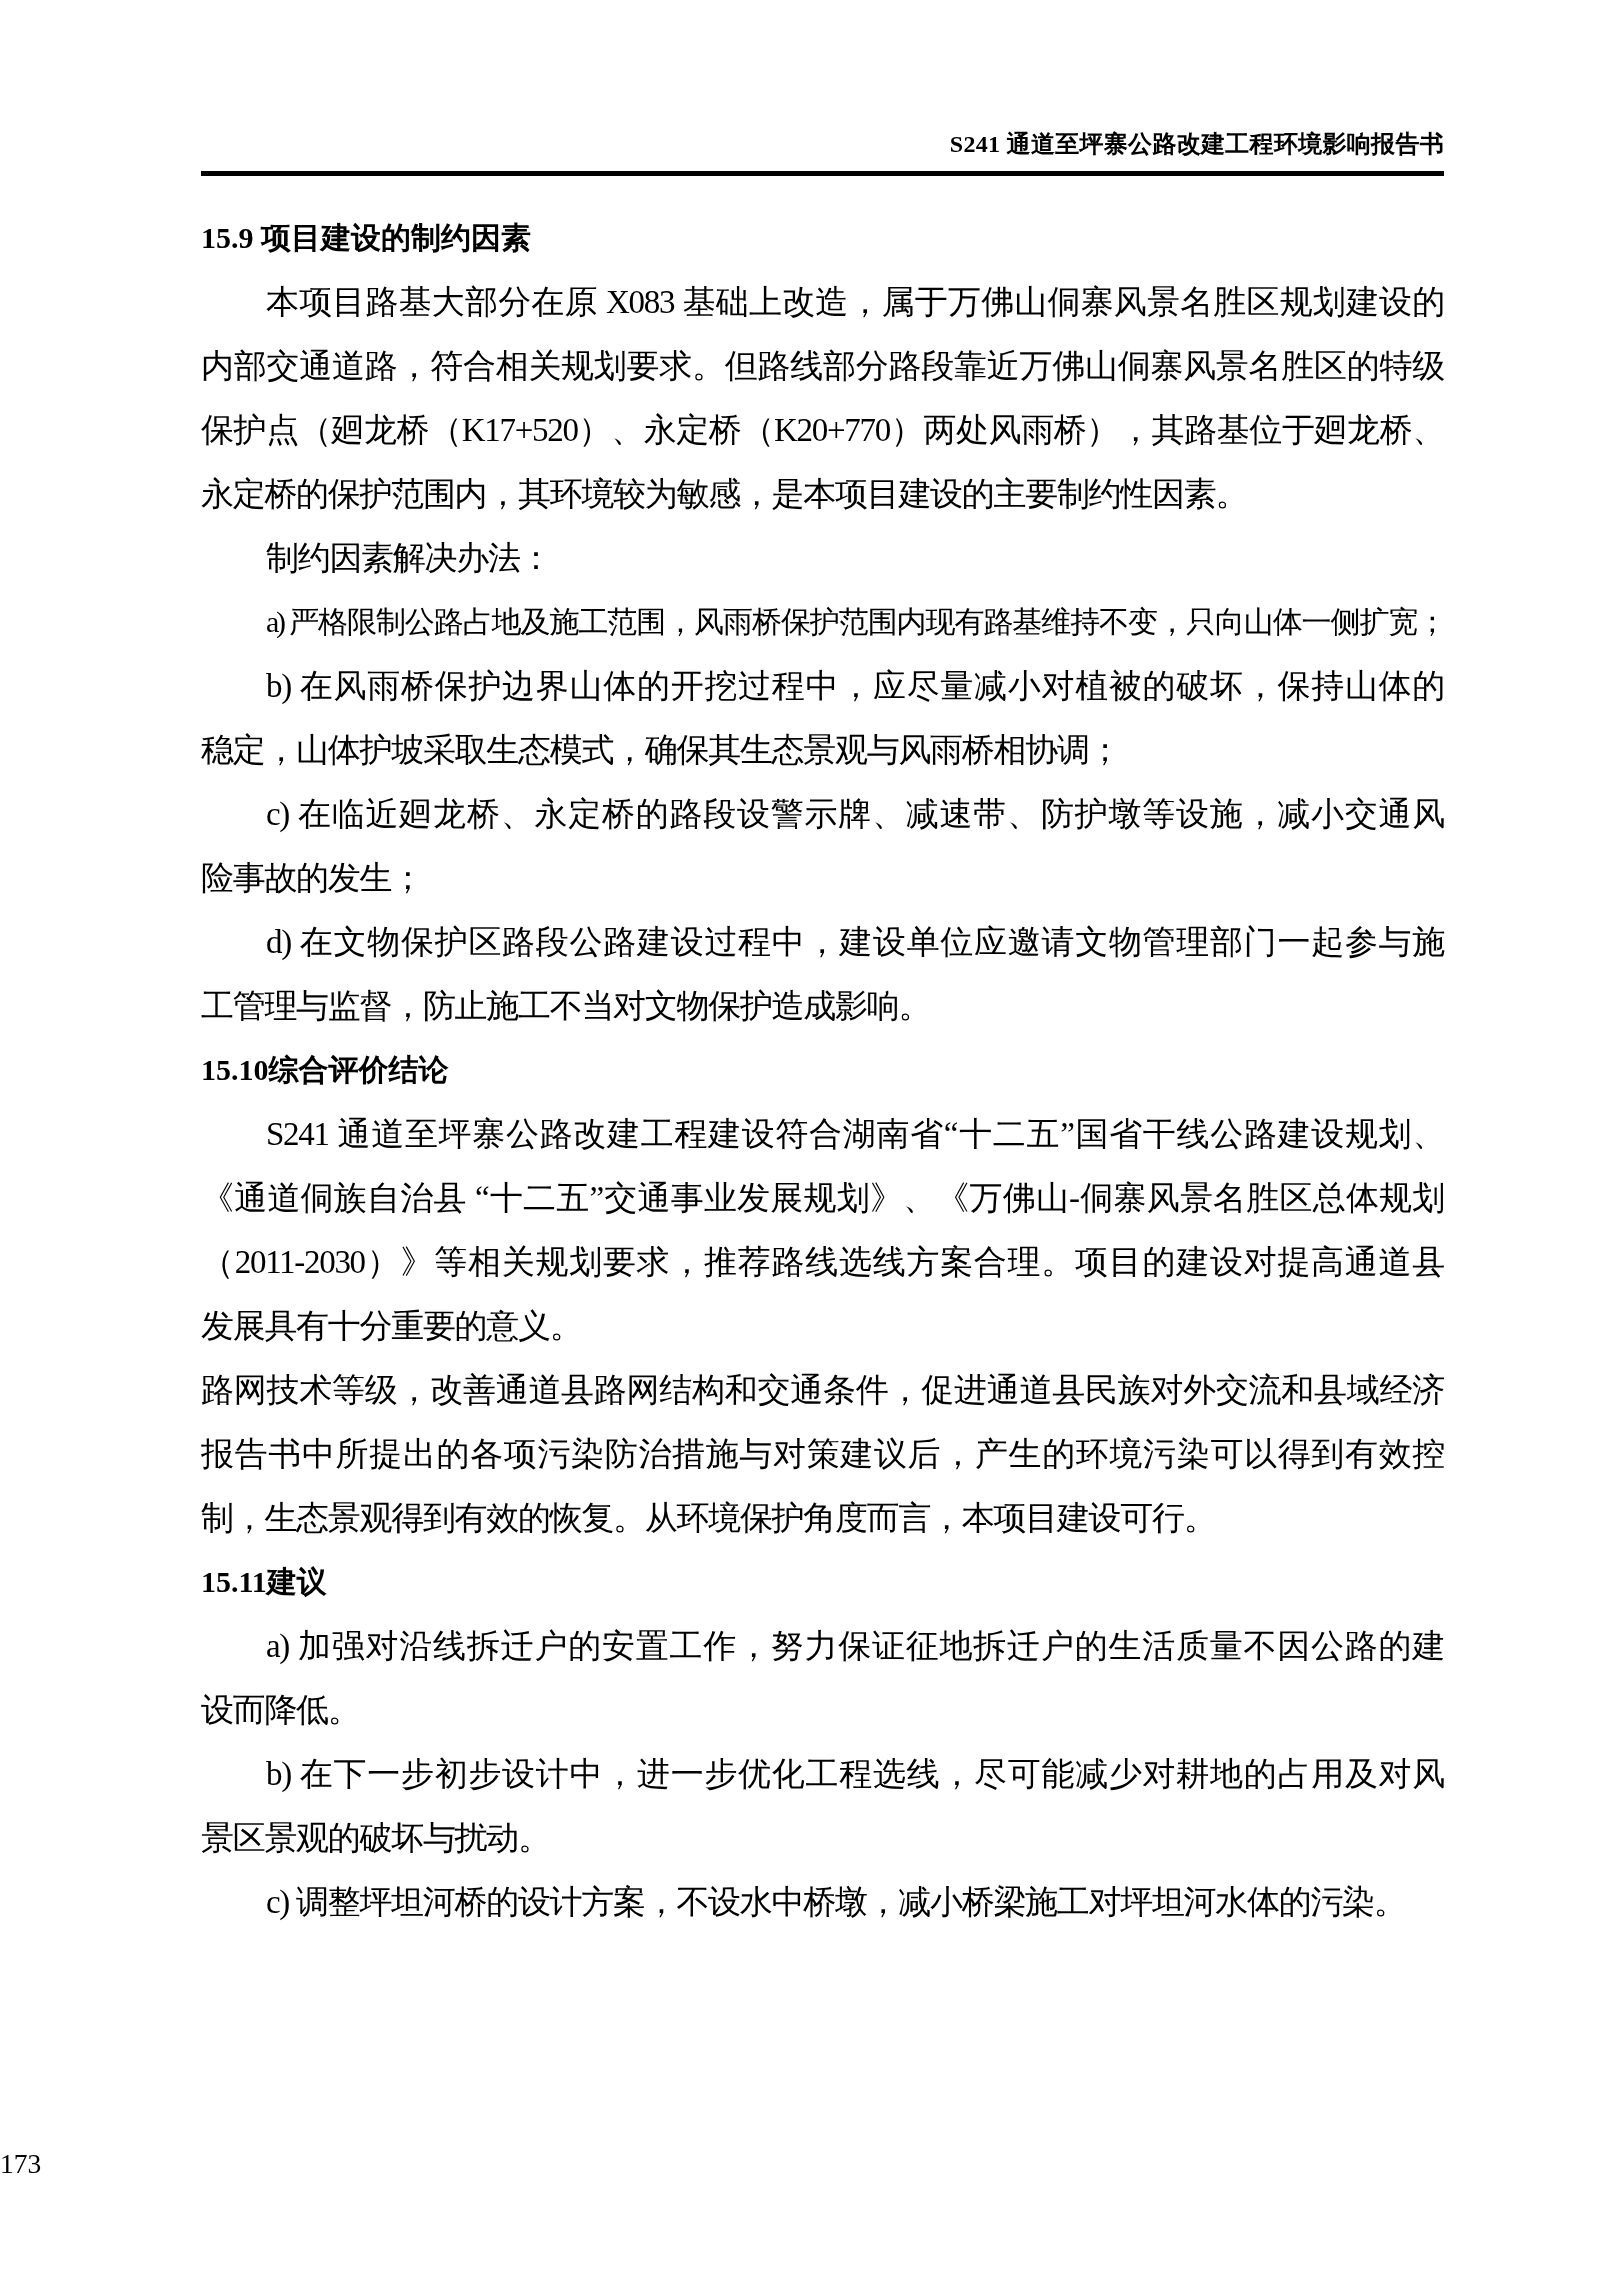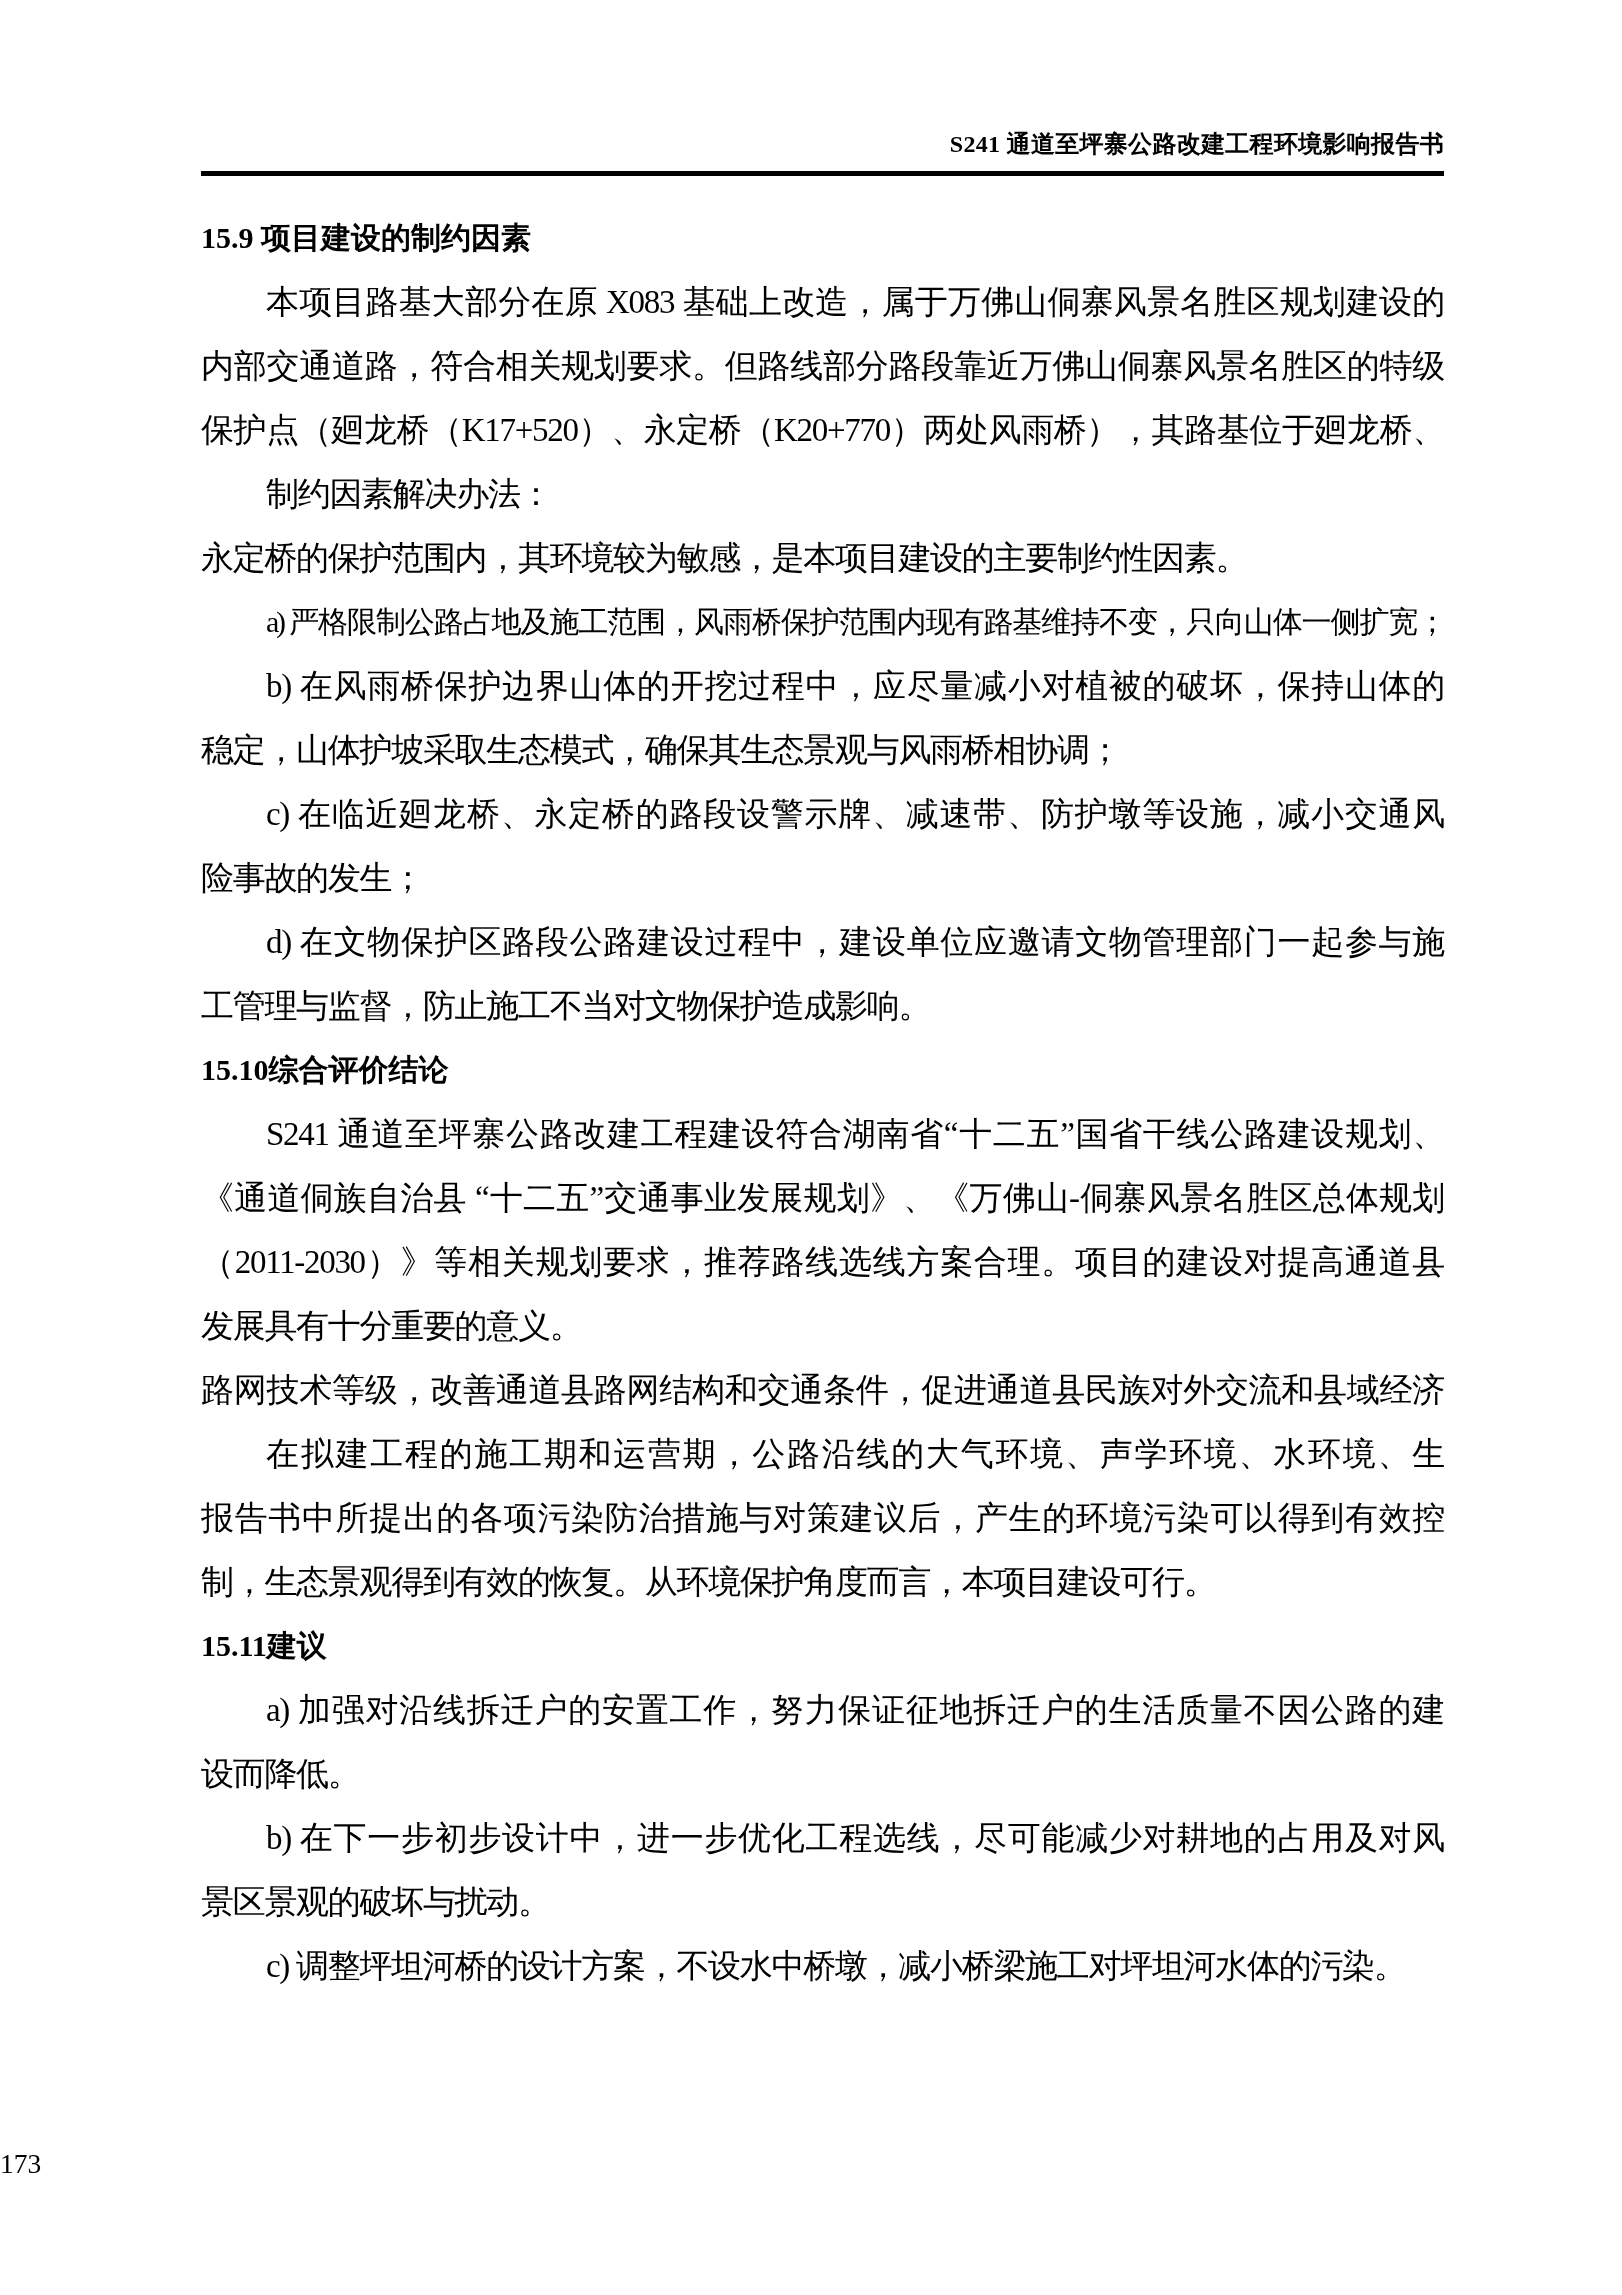--- a/index.html
+++ b/index.html
@@ -79,36 +79,35 @@
 <div class="page">
 
   <div class="header-title">S241 通道至坪寨公路改建工程环境影响报告书</div>
   <div class="header-rule"></div>
 
   <div class="text-block">
     <div class="line heading"><span class="h-num">15.9 </span><span class="h-title">项目建设的制约因素</span></div>
     <div class="line indent">本项目路基大部分在原 X083 基础上改造，属于万佛山侗寨风景名胜区规划建设的</div>
     <div class="line">内部交通道路，符合相关规划要求。但路线部分路段靠近万佛山侗寨风景名胜区的特级</div>
     <div class="line">保护点（廻龙桥（K17+520）、永定桥（K20+770）两处风雨桥），其路基位于廻龙桥、</div>
+    <div class="line last">永定桥的保护范围内，其环境较为敏感，是本项目建设的主要制约性因素。</div>
     <div class="line indent last">制约因素解决办法：</div>
-    <div class="line last">永定桥的保护范围内，其环境较为敏感，是本项目建设的主要制约性因素。</div>
     <div class="line indent condensed">a) 严格限制公路占地及施工范围，风雨桥保护范围内现有路基维持不变，只向山体一侧扩宽；</div>
     <div class="line indent">b) 在风雨桥保护边界山体的开挖过程中，应尽量减小对植被的破坏，保持山体的</div>
     <div class="line last">稳定，山体护坡采取生态模式，确保其生态景观与风雨桥相协调；</div>
     <div class="line indent">c) 在临近廻龙桥、永定桥的路段设警示牌、减速带、防护墩等设施，减小交通风</div>
     <div class="line last">险事故的发生；</div>
     <div class="line indent">d) 在文物保护区路段公路建设过程中，建设单位应邀请文物管理部门一起参与施</div>
     <div class="line last">工管理与监督，防止施工不当对文物保护造成影响。</div>
     <div class="line heading"><span class="h-num">15.10</span><span class="h-title">综合评价结论</span></div>
     <div class="line indent">S241 通道至坪寨公路改建工程建设符合湖南省“十二五”国省干线公路建设规划、</div>
     <div class="line">《通道侗族自治县 “十二五”交通事业发展规划》、《万佛山-侗寨风景名胜区总体规划</div>
     <div class="line">（2011-2030）》等相关规划要求，推荐路线选线方案合理。项目的建设对提高通道县</div>
     <div class="line last">发展具有十分重要的意义。</div>
     <div class="line">路网技术等级，改善通道县路网结构和交通条件，促进通道县民族对外交流和县域经济</div>
-    <div class="line indent">在拟建工程的施工期和运营期，公路沿线的大气环境、声学环境、水环境、生</div>
     <div class="line">报告书中所提出的各项污染防治措施与对策建议后，产生的环境污染可以得到有效控</div>
     <div class="line last">制，生态景观得到有效的恢复。从环境保护角度而言，本项目建设可行。</div>
     <div class="line heading"><span class="h-num">15.11</span><span class="h-title">建议</span></div>
     <div class="line indent">a) 加强对沿线拆迁户的安置工作，努力保证征地拆迁户的生活质量不因公路的建</div>
     <div class="line last">设而降低。</div>
     <div class="line indent">b) 在下一步初步设计中，进一步优化工程选线，尽可能减少对耕地的占用及对风</div>
     <div class="line last">景区景观的破坏与扰动。</div>
     <div class="line indent last">c) 调整坪坦河桥的设计方案，不设水中桥墩，减小桥梁施工对坪坦河水体的污染。</div>
   </div>
 

